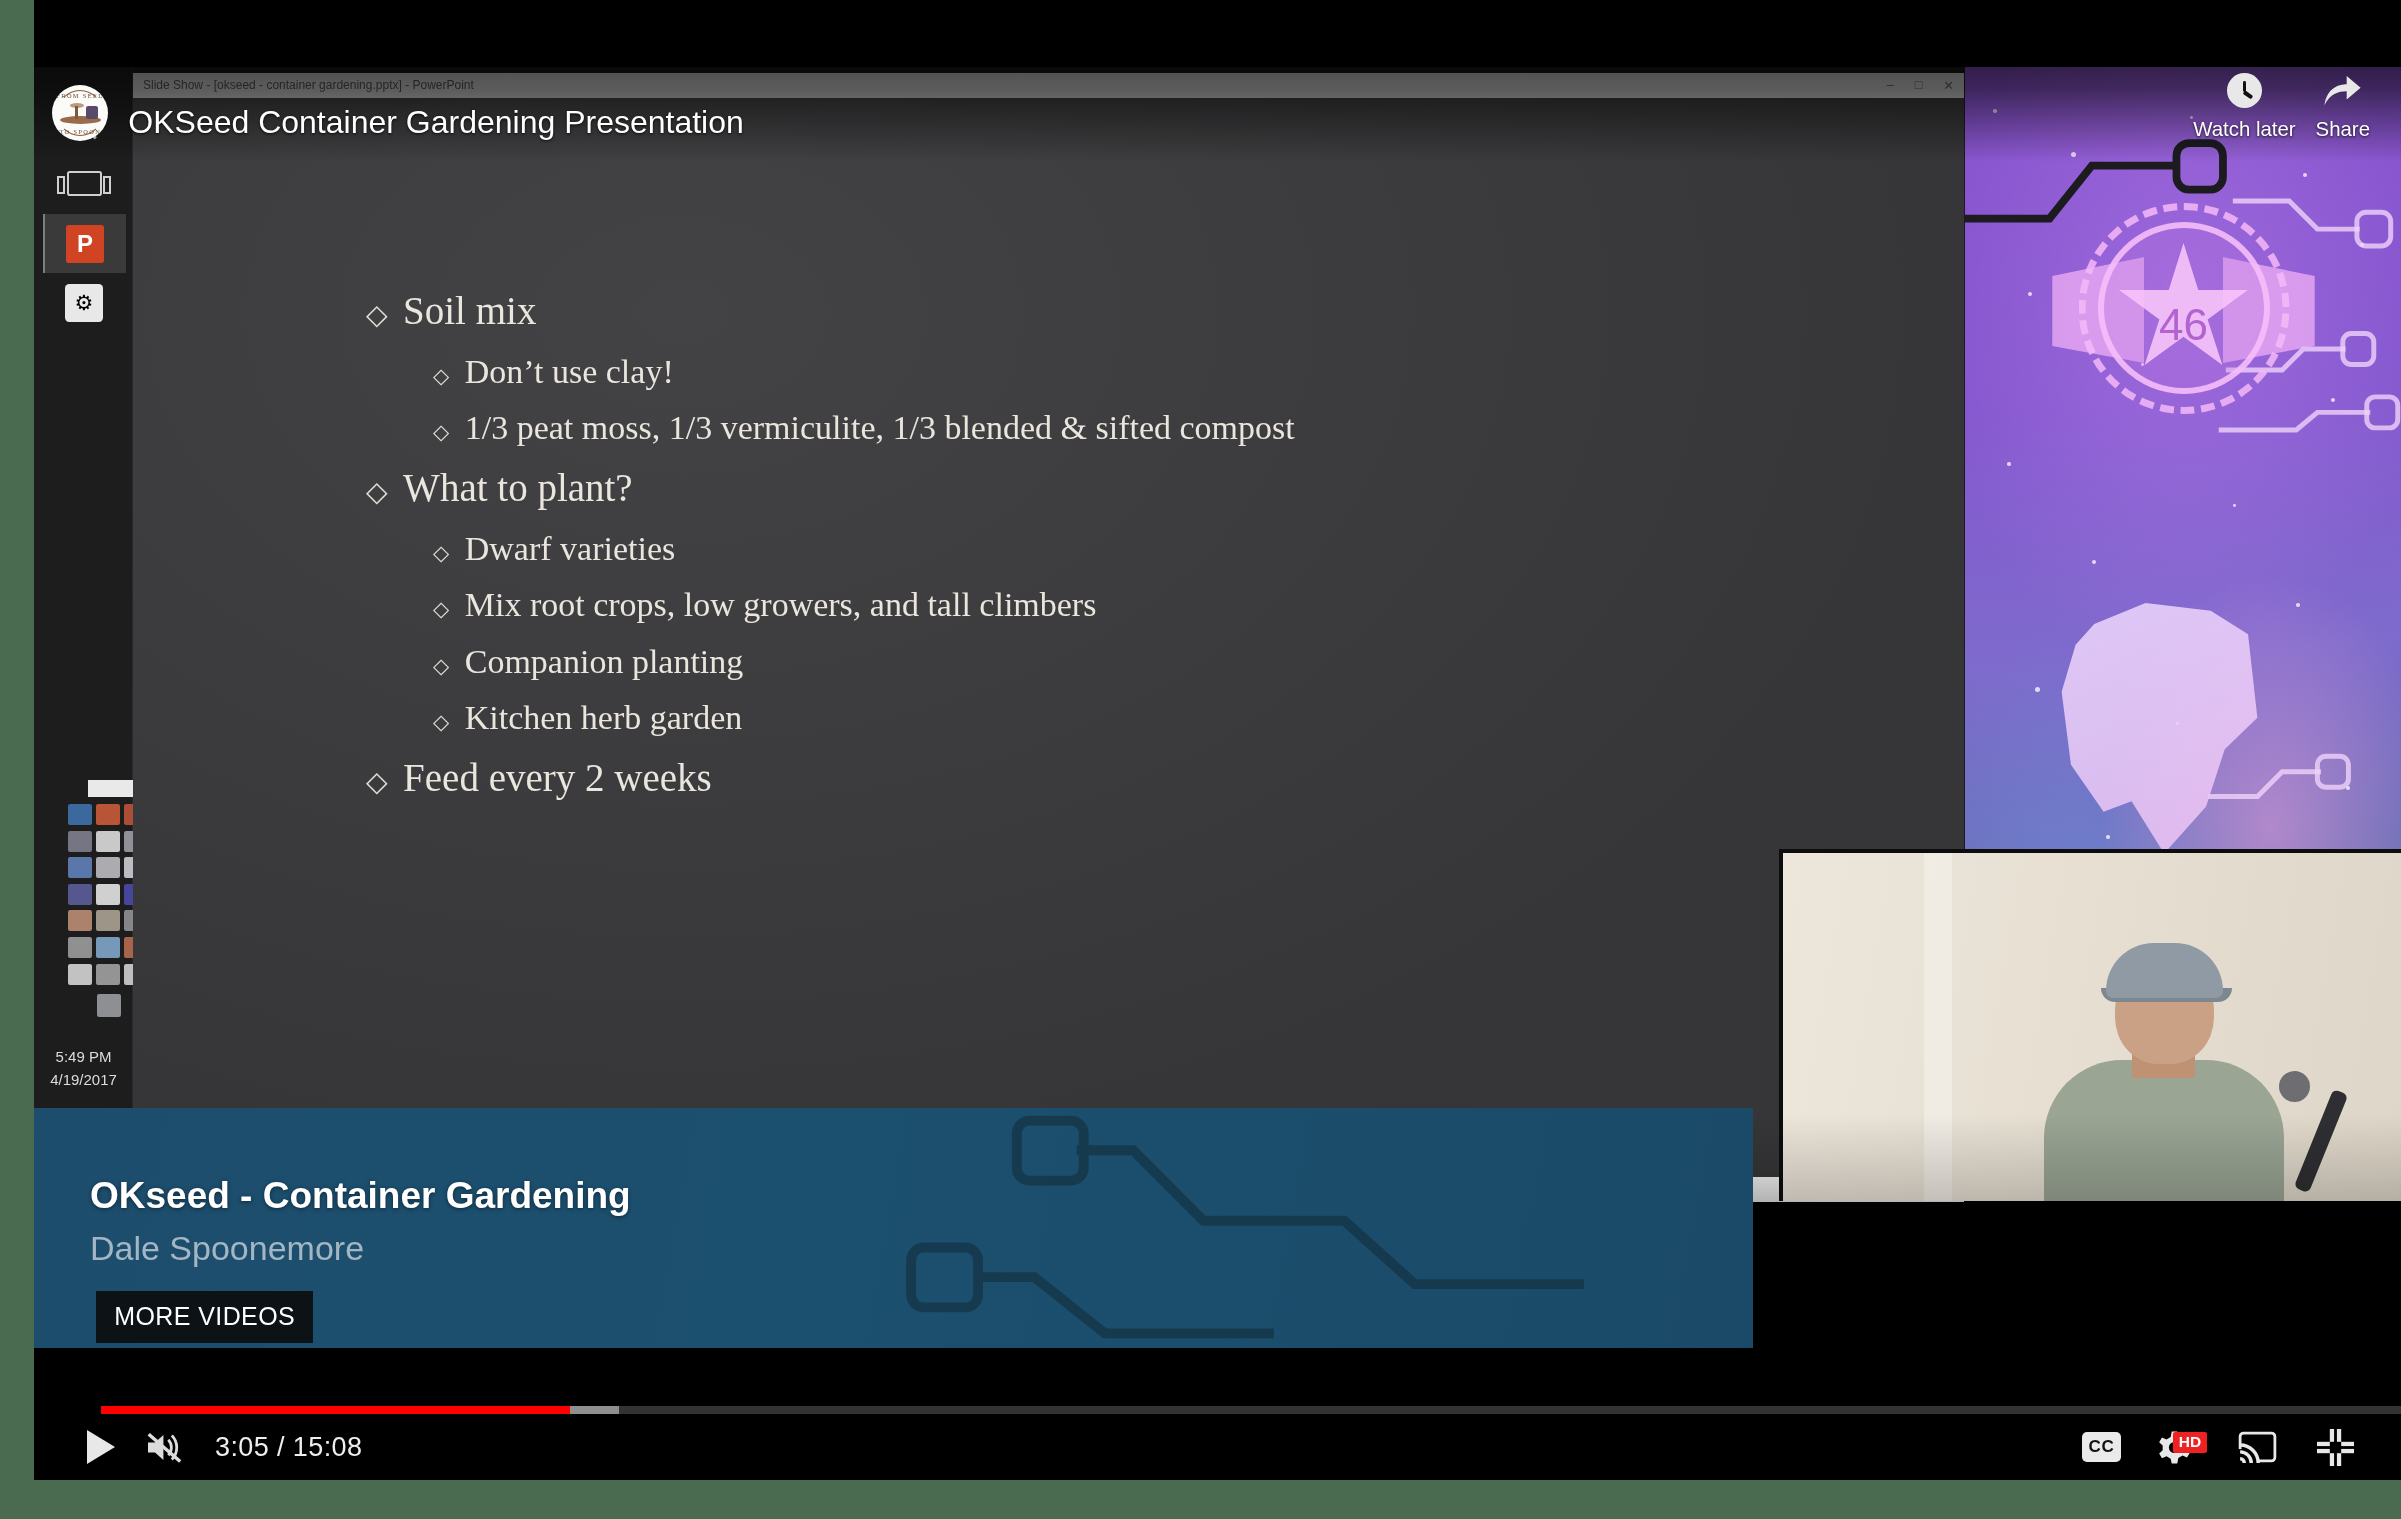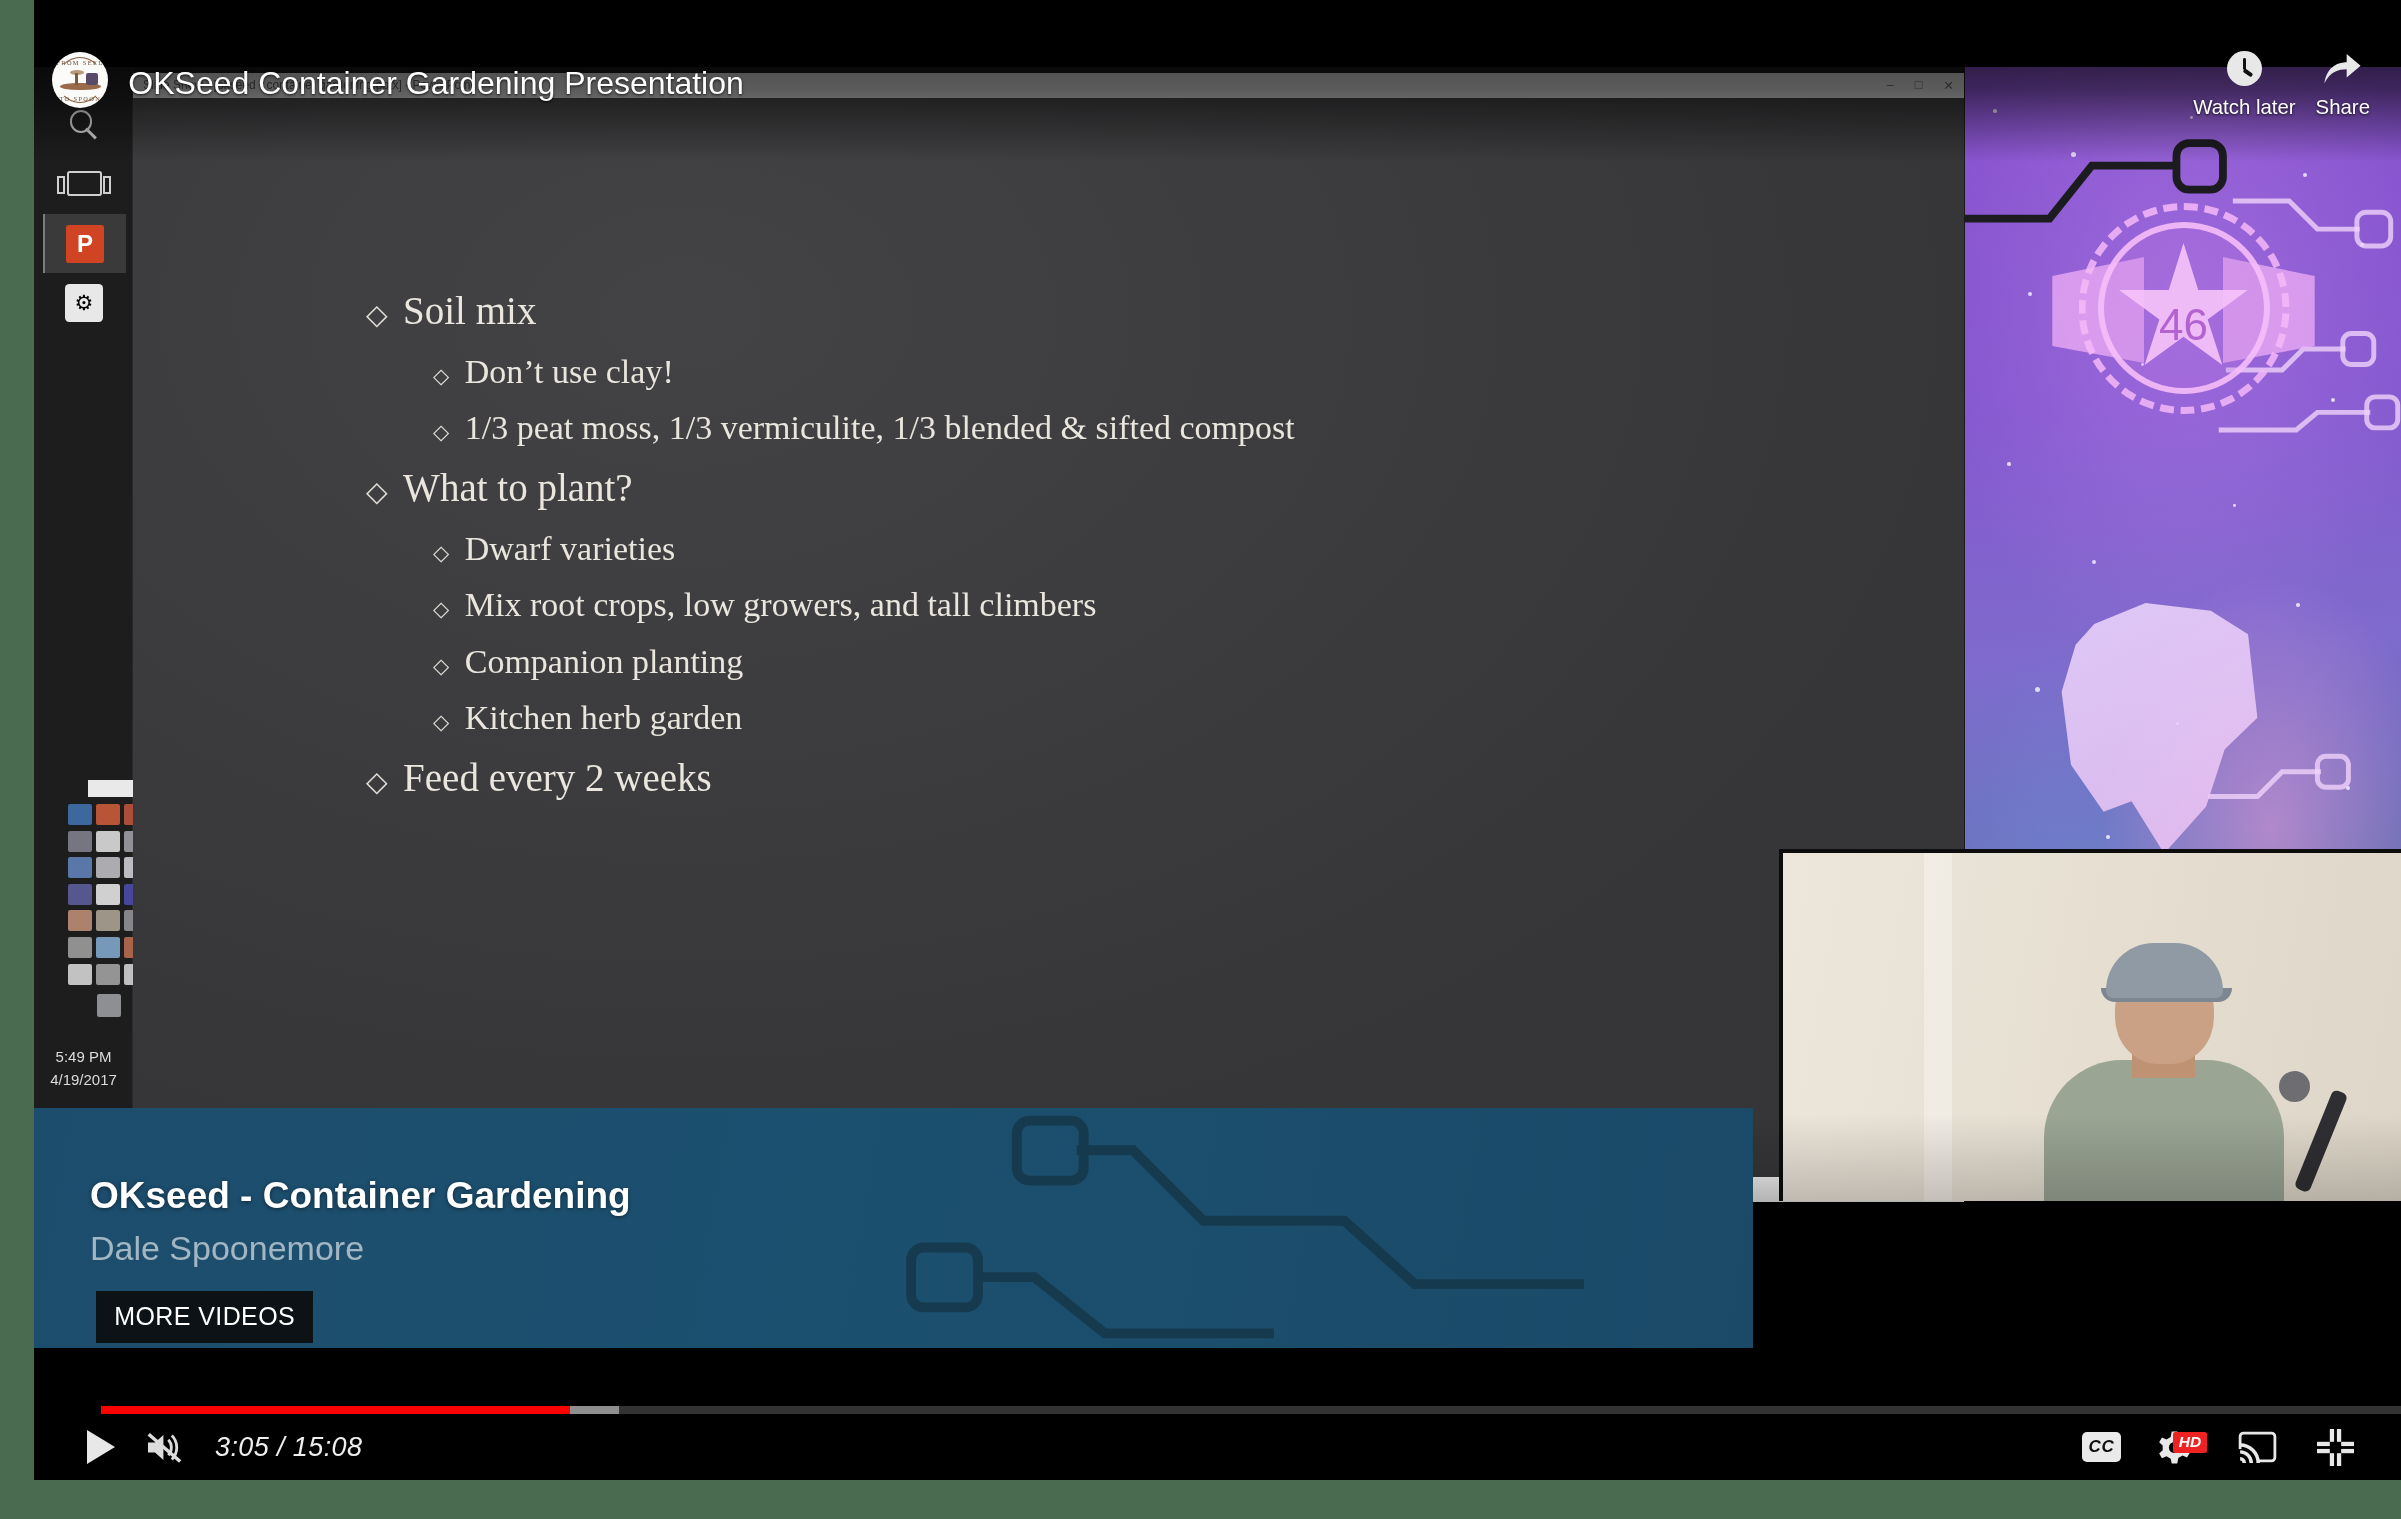--- a/index.html
+++ b/index.html
@@ -207,21 +207,21 @@
   }
   .bottom-scrim{
     position:absolute; left:0; bottom:0; width:100%; height:366px;
     background:linear-gradient(rgba(0,0,0,0),rgba(0,0,0,.35) 45%,rgba(0,0,0,.92));
     pointer-events:none;
   }
 
   
   .topbar{
     position:absolute; left:0; top:0; width:100%; height:141px;
-    display:flex; align-items:center; padding:18.3px 32px 0 18.3px;
+    display:flex; align-items:flex-end; padding:18.3px 32px 0 18.3px;
   }
   .avatar{
     width:56px; height:56px; border-radius:50%;
     background:#fbfbf9; flex:0 0 auto;
     position:relative; overflow:hidden;
     display:flex; align-items:center; justify-content:center;
   }
   .avatar-ring{
     position:absolute; inset:5px; border-radius:50%;
     border:1.4px solid #8a5a3b; border-left-color:transparent; border-right-color:transparent;
@@ -277,21 +277,21 @@
   
   .progress-wrap{
     position:absolute; left:67px; right:0; bottom:66px; height:8.5px;
     background:rgba(255,255,255,.2);
   }
   .progress-loaded{ position:absolute; left:0; top:0; height:100%; background:rgba(255,255,255,.45); }
   .progress-played{ position:absolute; left:0; top:0; height:100%; background:#f00; }
 
   .controls{
     position:absolute; left:0; bottom:0; width:100%; height:66px;
-    display:flex; align-items:center; padding:0 34px; gap:0;font-style:italic;
+    display:flex; align-items:center; padding:0 34px; gap:0;
   }
   .ctrl{ display:flex; align-items:center; justify-content:center; width:65px; height:66px; }
   .ic-play{
     width:0;height:0;border-left:28px solid #e8e8e8;
     border-top:17px solid transparent;border-bottom:17px solid transparent;
   }
   .time{
     color:#eee; font-size:27px; margin-left:17px; letter-spacing:0.4px;
     font-family:"Liberation Sans",sans-serif;
   }

